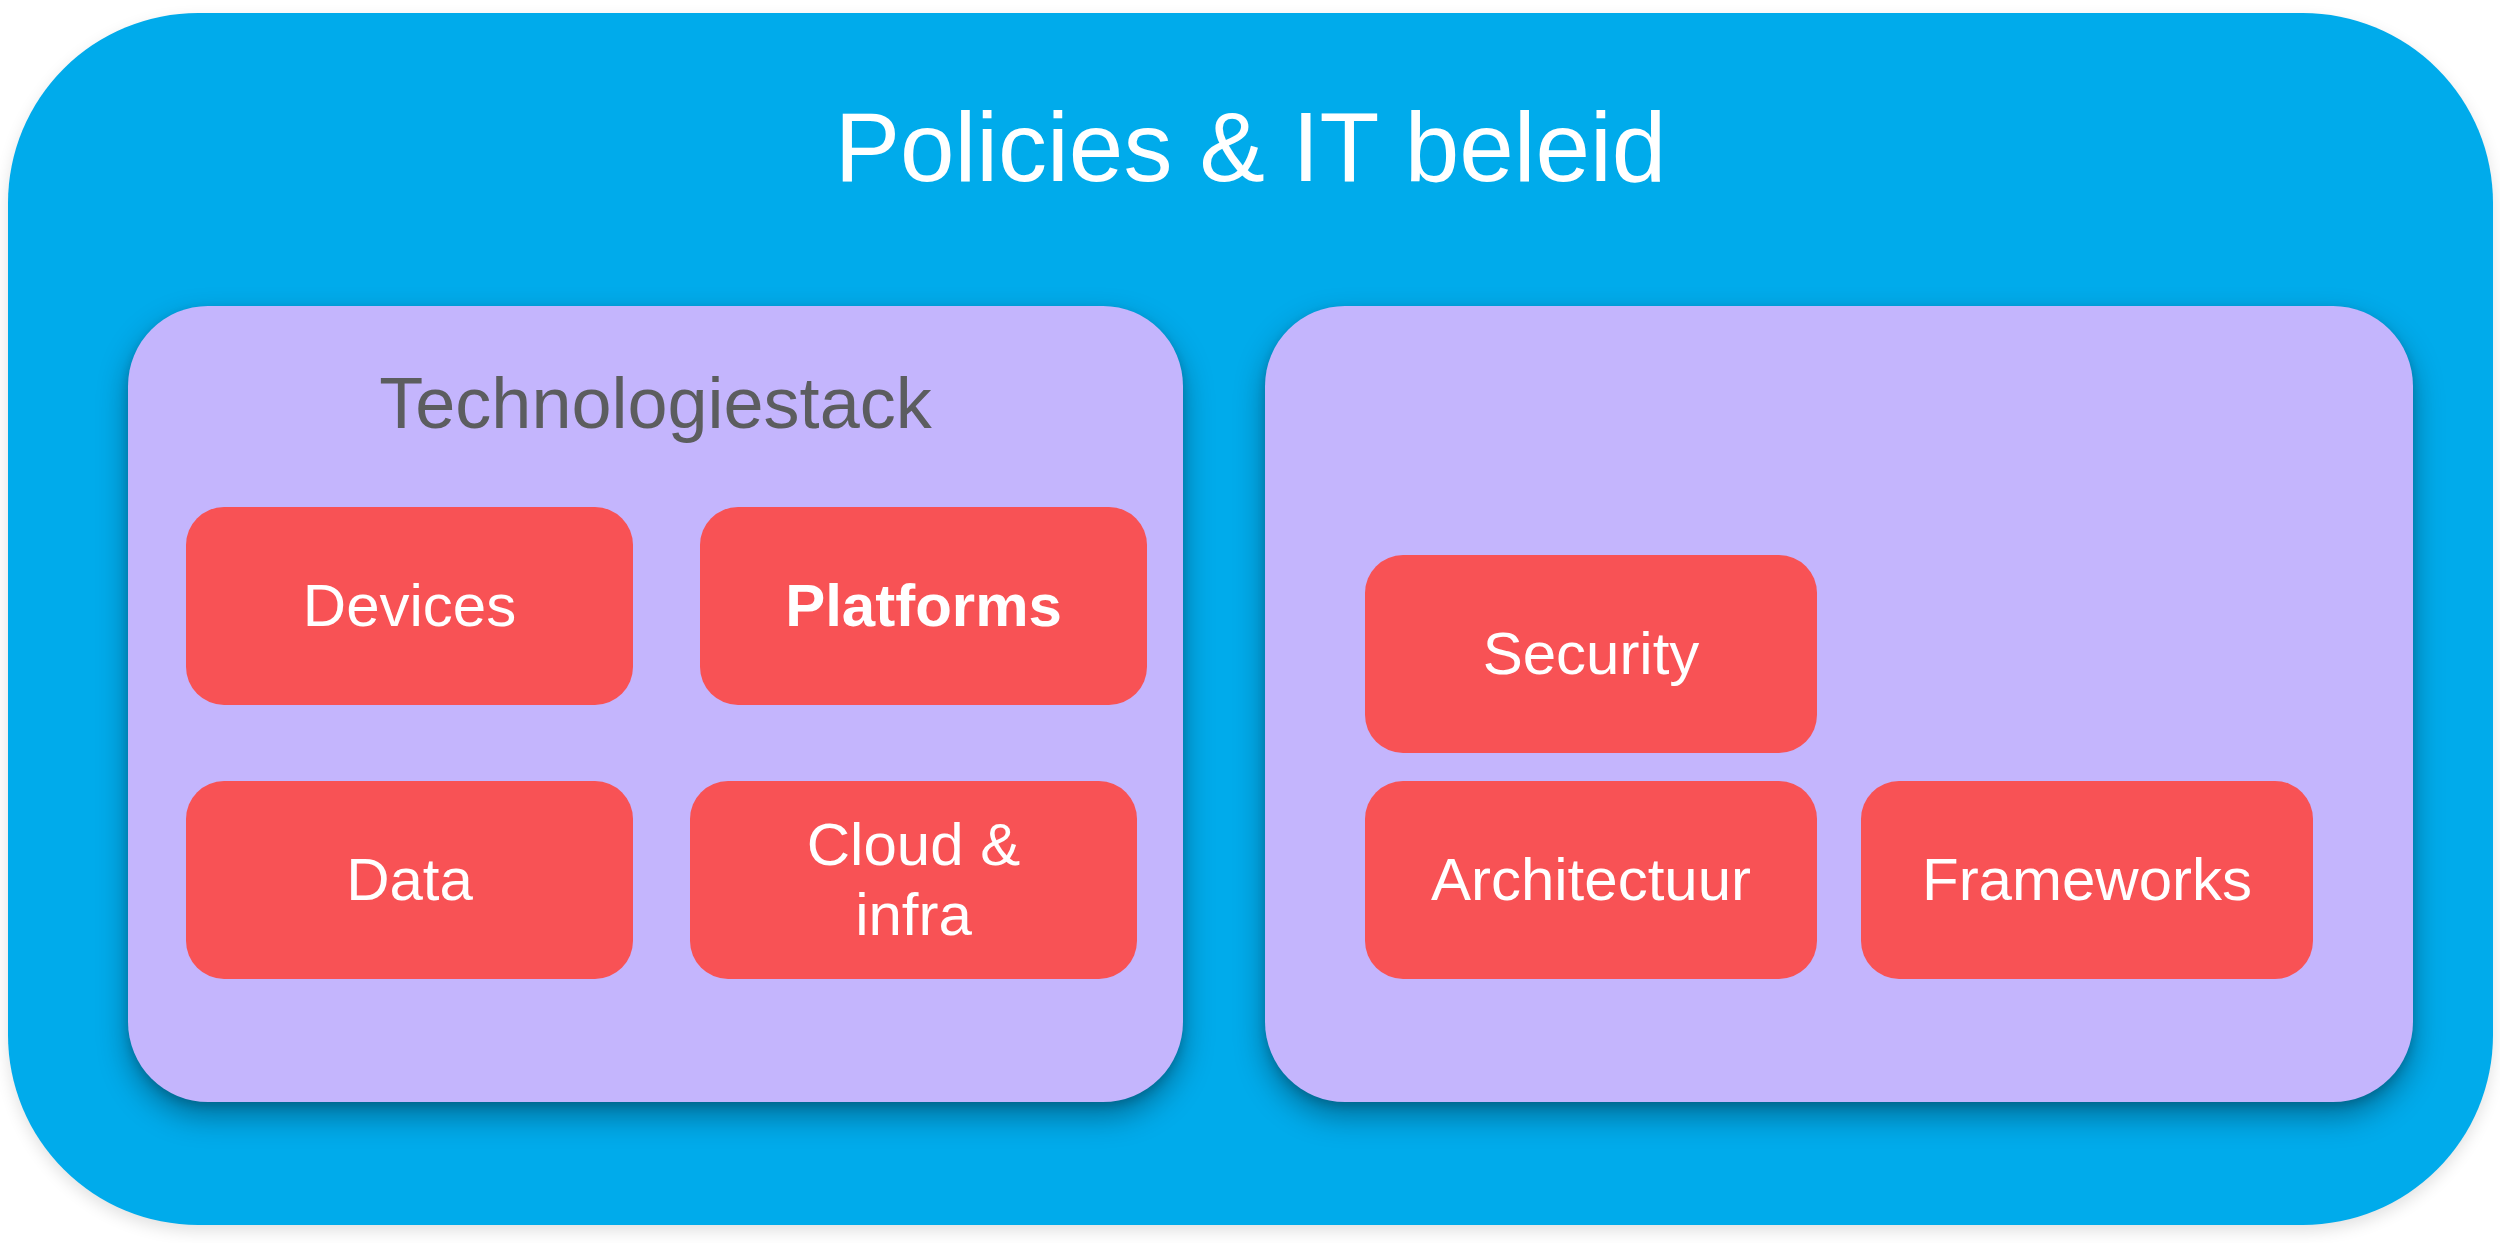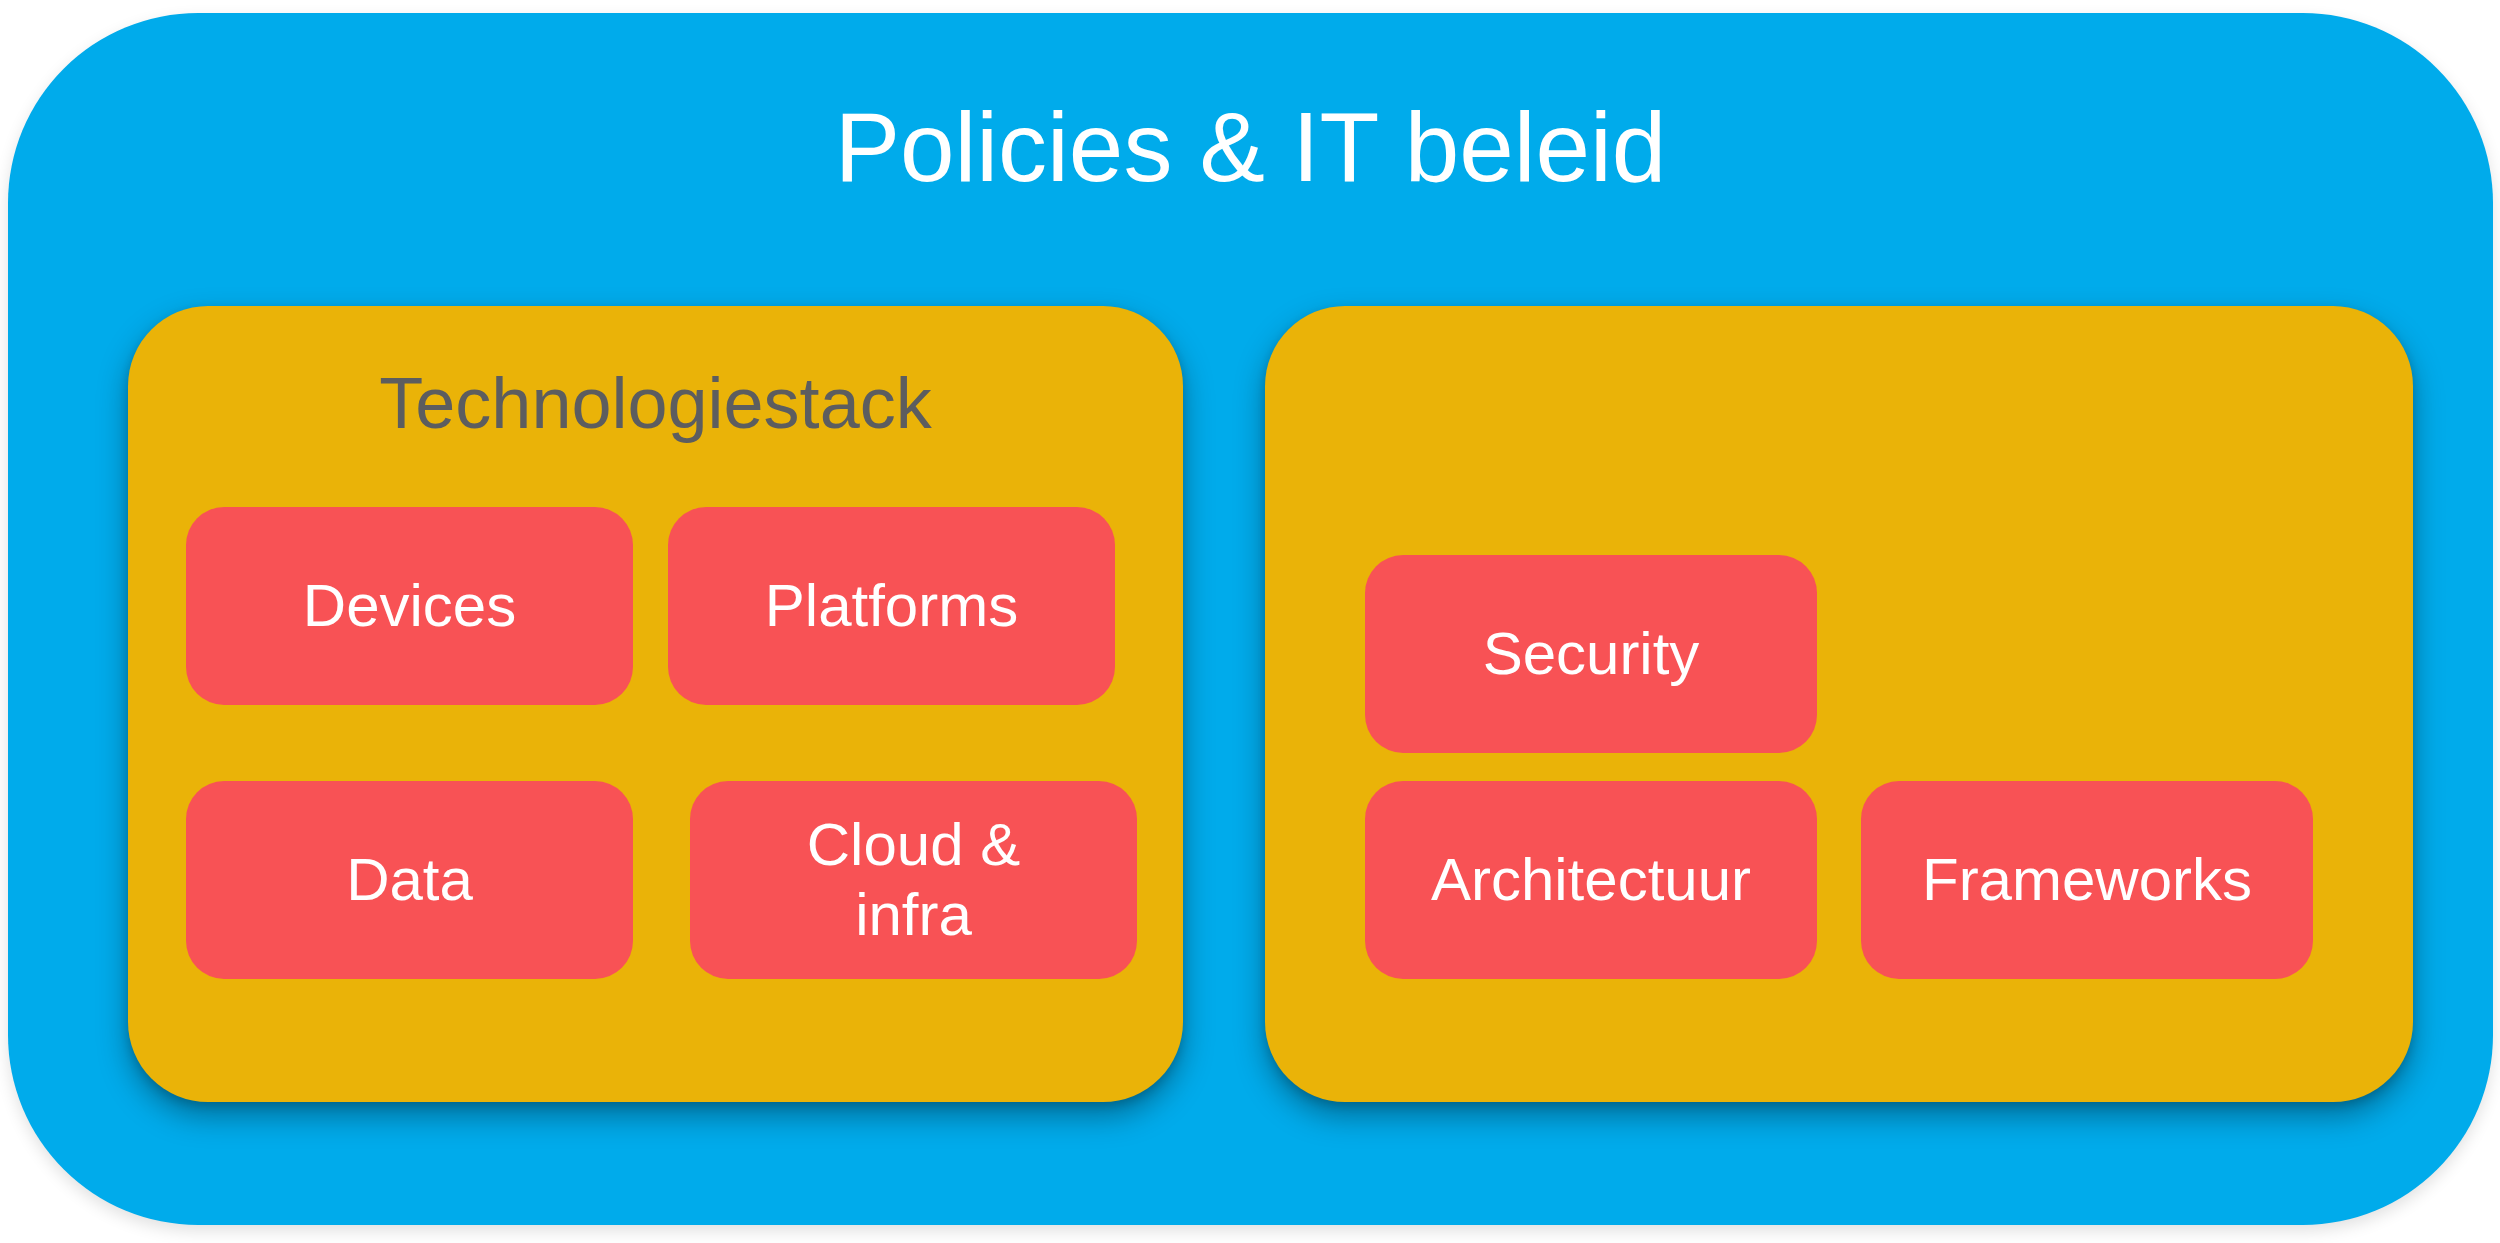--- a/index.html
+++ b/index.html
@@ -29,21 +29,21 @@
     text-align: center;
     color: #ffffff;
     font-size: 98px;
     line-height: 1.05;
     letter-spacing: 0px;
   }
   .card {
     position: absolute;
     top: 293px;
     height: 796px;
-    background: #eab308;
+    background: #c4b5fd;
     border-radius: 80px;
     box-shadow: 0 14px 30px rgba(0,0,0,0.35), 0 4px 10px rgba(0,0,0,0.15);
   }
   .card.left  { left: 120px;  width: 1055px; }
   .card.right { left: 1257px; width: 1148px; }
   .card-title {
     position: absolute;
     top: 58px;
     left: 0;
     width: 100%;
@@ -60,21 +60,21 @@
     display: flex;
     align-items: center;
     justify-content: center;
     color: #ffffff;
     font-size: 60px;
     text-align: center;
   }
   .card.left  .item { width: 447px; }
   .card.right .item { width: 452px; }
   .card.left  .pos-tl { left: 58px;  top: 201px; }
-  .card.left  .pos-tr { left: 540px; top: 201px; }
+  .card.left  .pos-tr { left: 572px; top: 201px; font-weight: bold; }
   .card.left  .pos-bl { left: 58px;  top: 475px; }
   .card.left  .pos-br { left: 562px; top: 475px; }
   .card.right .pos-tl { left: 100px; top: 201px; margin-top: 48px; }
   .card.right .pos-tr { left: 596px; top: 201px; }
   .card.right .pos-bl { left: 100px; top: 475px; }
   .card.right .pos-br { left: 596px; top: 475px; }
   .item-label {
     white-space: pre-line;
     line-height: 1.16;
   }

